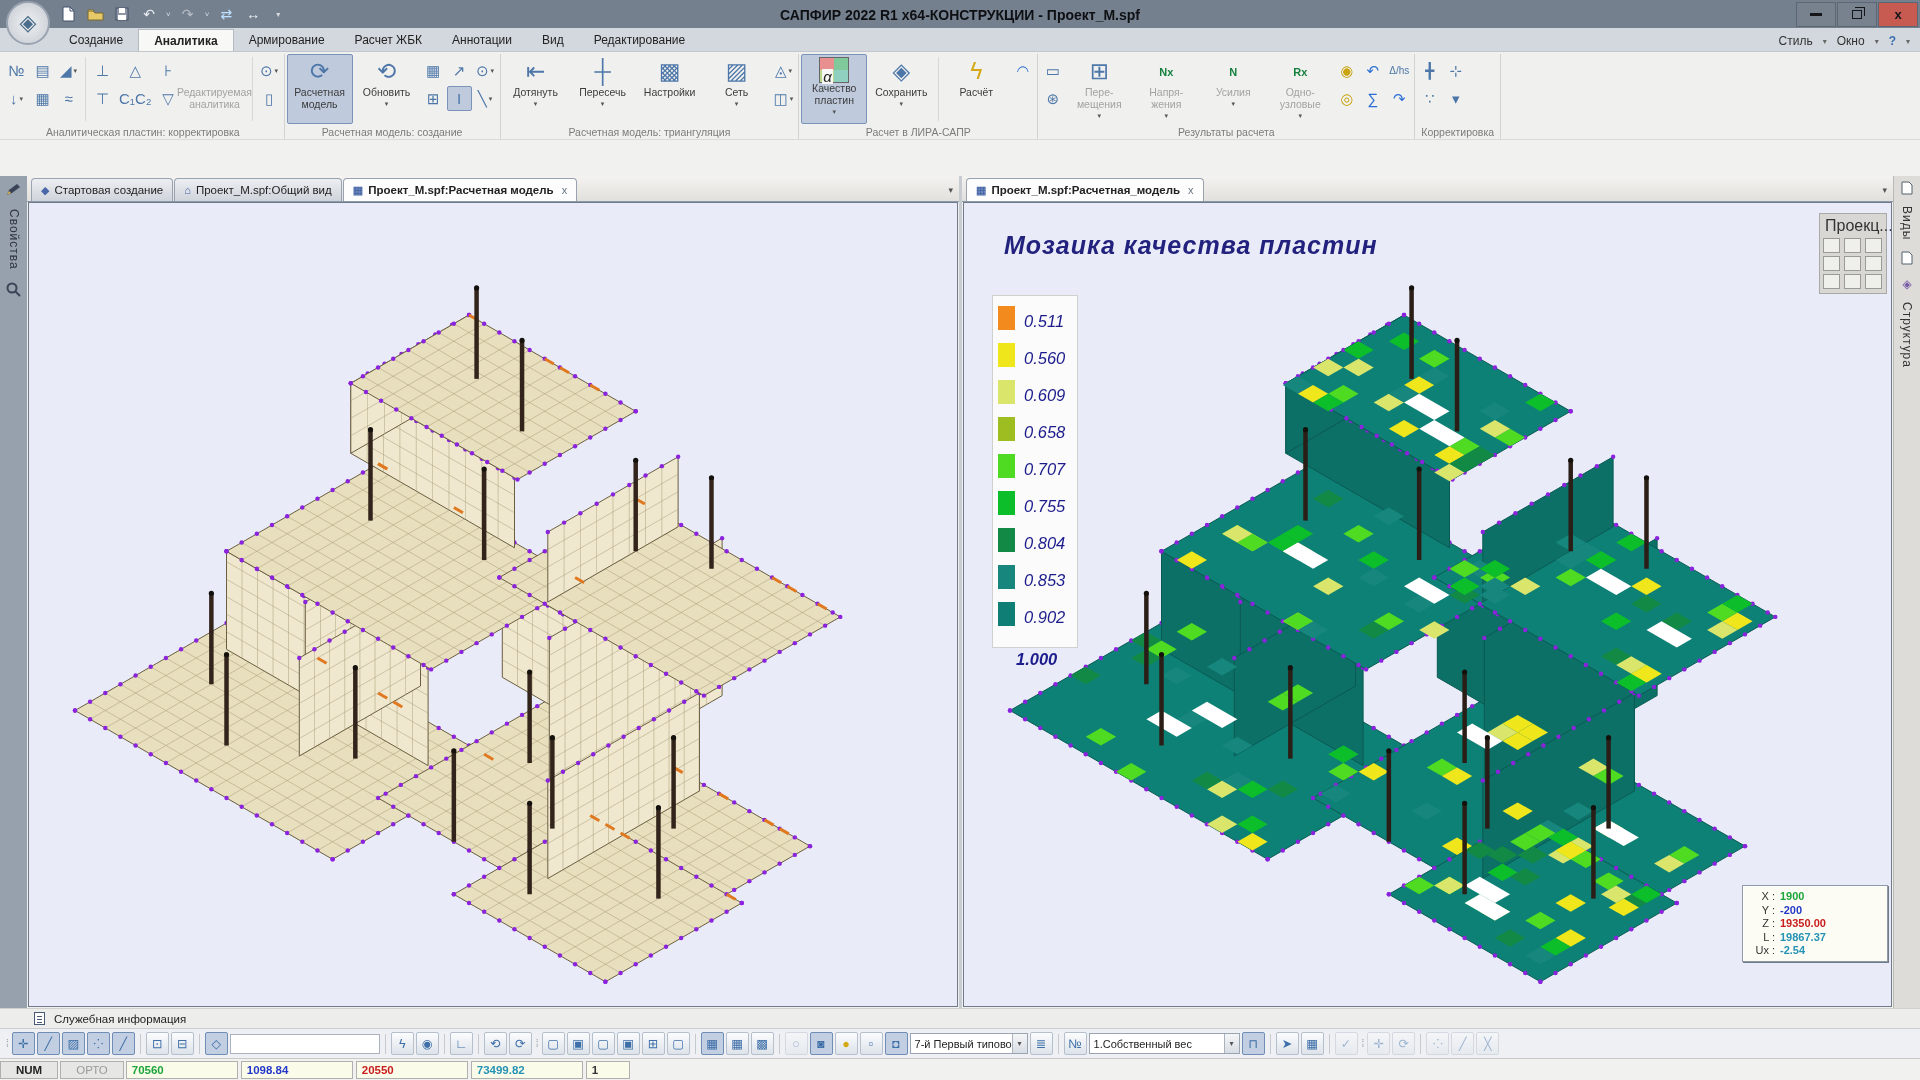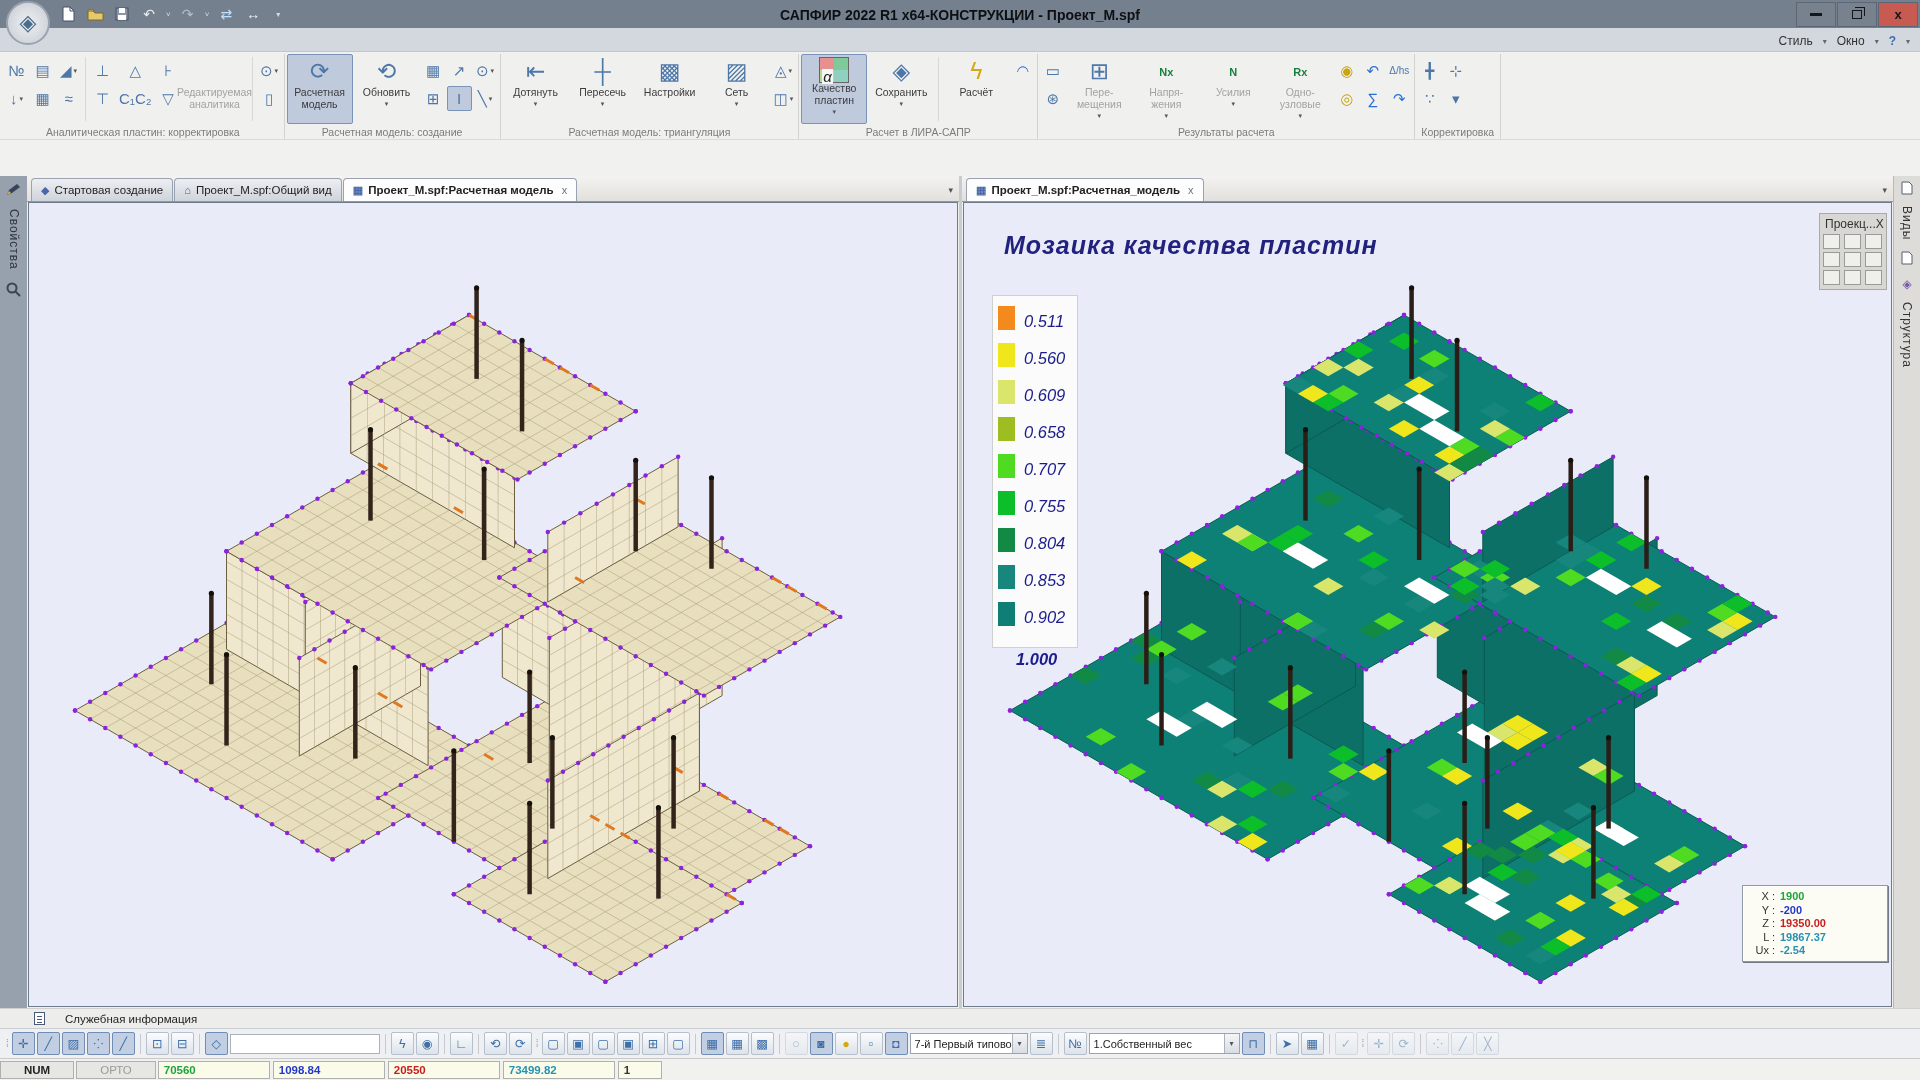--- a/index.html
+++ b/index.html
@@ -67,38 +67,38 @@
   .legend{position:absolute;left:28px;top:92px;width:86px;background:#fbfbfb;border:1px solid #d0d0cf;padding:8px 0 10px 5px;}
   .legend-row{height:37px;position:relative;}
   .legend-swatch{position:absolute;left:0;top:2px;width:17px;height:24px;}
   .legend-val{position:absolute;left:26px;top:8px;font-size:16.5px;font-style:italic;color:#1c1c8c;}
   .legend-tail{position:absolute;left:52px;top:447px;font-size:16.5px;font-style:italic;font-weight:bold;color:#1c1c8c;}
   .coords-box{position:absolute;right:3px;bottom:44px;width:146px;background:#fcfcf4;border:1px solid #8f9aa6;box-shadow:inset 1px 1px 0 #fff, 1px 1px 0 #6f7a8a;padding:4px 6px 4px 2px;font-size:11px;}
   .coord-row{display:flex;height:13.5px;align-items:center;}
   .coord-label{width:30px;text-align:right;color:#333;margin-right:5px;}
   .coord-val{font-weight:bold;}
   .proj-panel{position:absolute;right:4px;top:10px;width:68px;background:#d8d7d4;border:1px solid #a9a9a6;padding:2px 3px 4px;}
-  .proj-head{display:flex;align-items:flex-start;justify-content:space-between;font-size:12px;color:#333;padding:1px 2px 3px;}
+  .proj-head{display:flex;align-items:flex-start;justify-content:space-between;font-size:16px;color:#333;padding:1px 2px 3px;}
   .proj-grid{display:grid;grid-template-columns:repeat(3,1fr);gap:3px;}
   .proj-cube{width:17px;height:15px;background:#efefec;border:1px solid #9a9a97;position:relative;}
-  .service-bar{height:20px;background:#ededeb;border-top:1px solid #d0d0ce;display:flex;align-items:center;gap:20px;padding-left:34px;font-size:11.5px;color:#222;}
+  .service-bar{height:20px;background:#ededeb;border-top:1px solid #d0d0ce;display:flex;align-items:center;gap:9px;padding-left:34px;font-size:11.5px;color:#222;}
   .toolbar{height:30px;background:#eef0f3;border-top:1px solid #c9ccd1;display:flex;align-items:center;gap:2px;padding:0 4px;}
   .tbtn{min-width:23px;height:23px;border:1px solid #b6bfcc;background:linear-gradient(#fbfcfd,#dde3ea);display:flex;align-items:center;justify-content:center;font-size:12.5px;color:#3e6fa8;border-radius:2px;}
   .tbtn.pressed{background:#c2cfe2;border-color:#6f8db5;}
   .tbtn.dim{opacity:.45;}
   .tbtn.yellow{color:#d4a812;}
   .tb-sep{width:1px;height:20px;background:#c6c9ce;margin:0 3px;}
   .tb-grip{color:#9aa2ad;font-size:10px;letter-spacing:-1px;margin:0 2px;}
   .tb-input{width:150px;height:20px;border:1px solid #aab2bd;background:#fff;}
   .tb-combo{height:21px;border:1px solid #9aa4b2;background:#fff;display:flex;align-items:center;font-size:11px;color:#222;}
   .tb-combo .cv{padding:0 4px;overflow:hidden;white-space:nowrap;flex:1;}
   .tb-combo .cb{width:15px;align-self:stretch;background:linear-gradient(#f4f5f7,#d8dde4);border-left:1px solid #aab2bd;display:flex;align-items:center;justify-content:center;font-size:8px;color:#555;}
   .statusbar{height:22px;background:#f1f1ef;border-top:1px solid #c9c9c7;display:flex;align-items:center;font-size:11.5px;color:#222;}
   .status-msg{flex:1;padding-left:6px;}
-  .kbd-ind{padding:2px 23px;border:1px solid #b0b0ae;background:#e6e6e4;font-weight:bold;margin-right:2px;}
+  .kbd-ind{padding:2px 15px;border:1px solid #b0b0ae;background:#e6e6e4;font-weight:bold;margin-right:2px;}
   .kbd-ind.dim{color:#9a9a98;font-weight:normal;}
   .sval{width:112px;height:18px;background:#fbfbea;border:1px solid #b0b0ae;display:flex;align-items:center;padding-left:5px;margin-right:3px;font-weight:bold;}
   .sval.last{width:44px;}
   .mini-doc{width:11px;height:13px;border:1px solid #4a5a76;background:#fff;position:relative;}
   .mini-doc:before{content:"";position:absolute;left:2px;top:3px;right:2px;height:1px;background:#4a5a76;box-shadow:0 3px 0 #4a5a76,0 6px 0 #4a5a76;}
 </style>
 </head>
 <body>
 
 <div class="titlebar">
@@ -139,20 +139,29 @@
     <div class="win-btn">
         <span class="restore-glyph"></span>
       </div>
     <div class="win-btn close">
         <span>x</span>
       </div>
   </div>
 </div>
 
 <div class="menubar">
+  <div id="menu-tabs" style="display:flex;">
+      <div class="menu-tab">Создание</div>
+      <div class="menu-tab active">Аналитика</div>
+      <div class="menu-tab">Армирование</div>
+      <div class="menu-tab">Расчет ЖБК</div>
+      <div class="menu-tab">Аннотации</div>
+      <div class="menu-tab">Вид</div>
+      <div class="menu-tab">Редактирование</div>
+    </div>
   <div class="menu-right" id="menu-right">
       <span>Стиль</span>
       <span class="caret">▾</span>
       <span>Окно</span>
       <span class="caret">▾</span>
       <span class="help-glyph">?</span>
       <span class="caret">▾</span>
     </div>
 </div>
 

